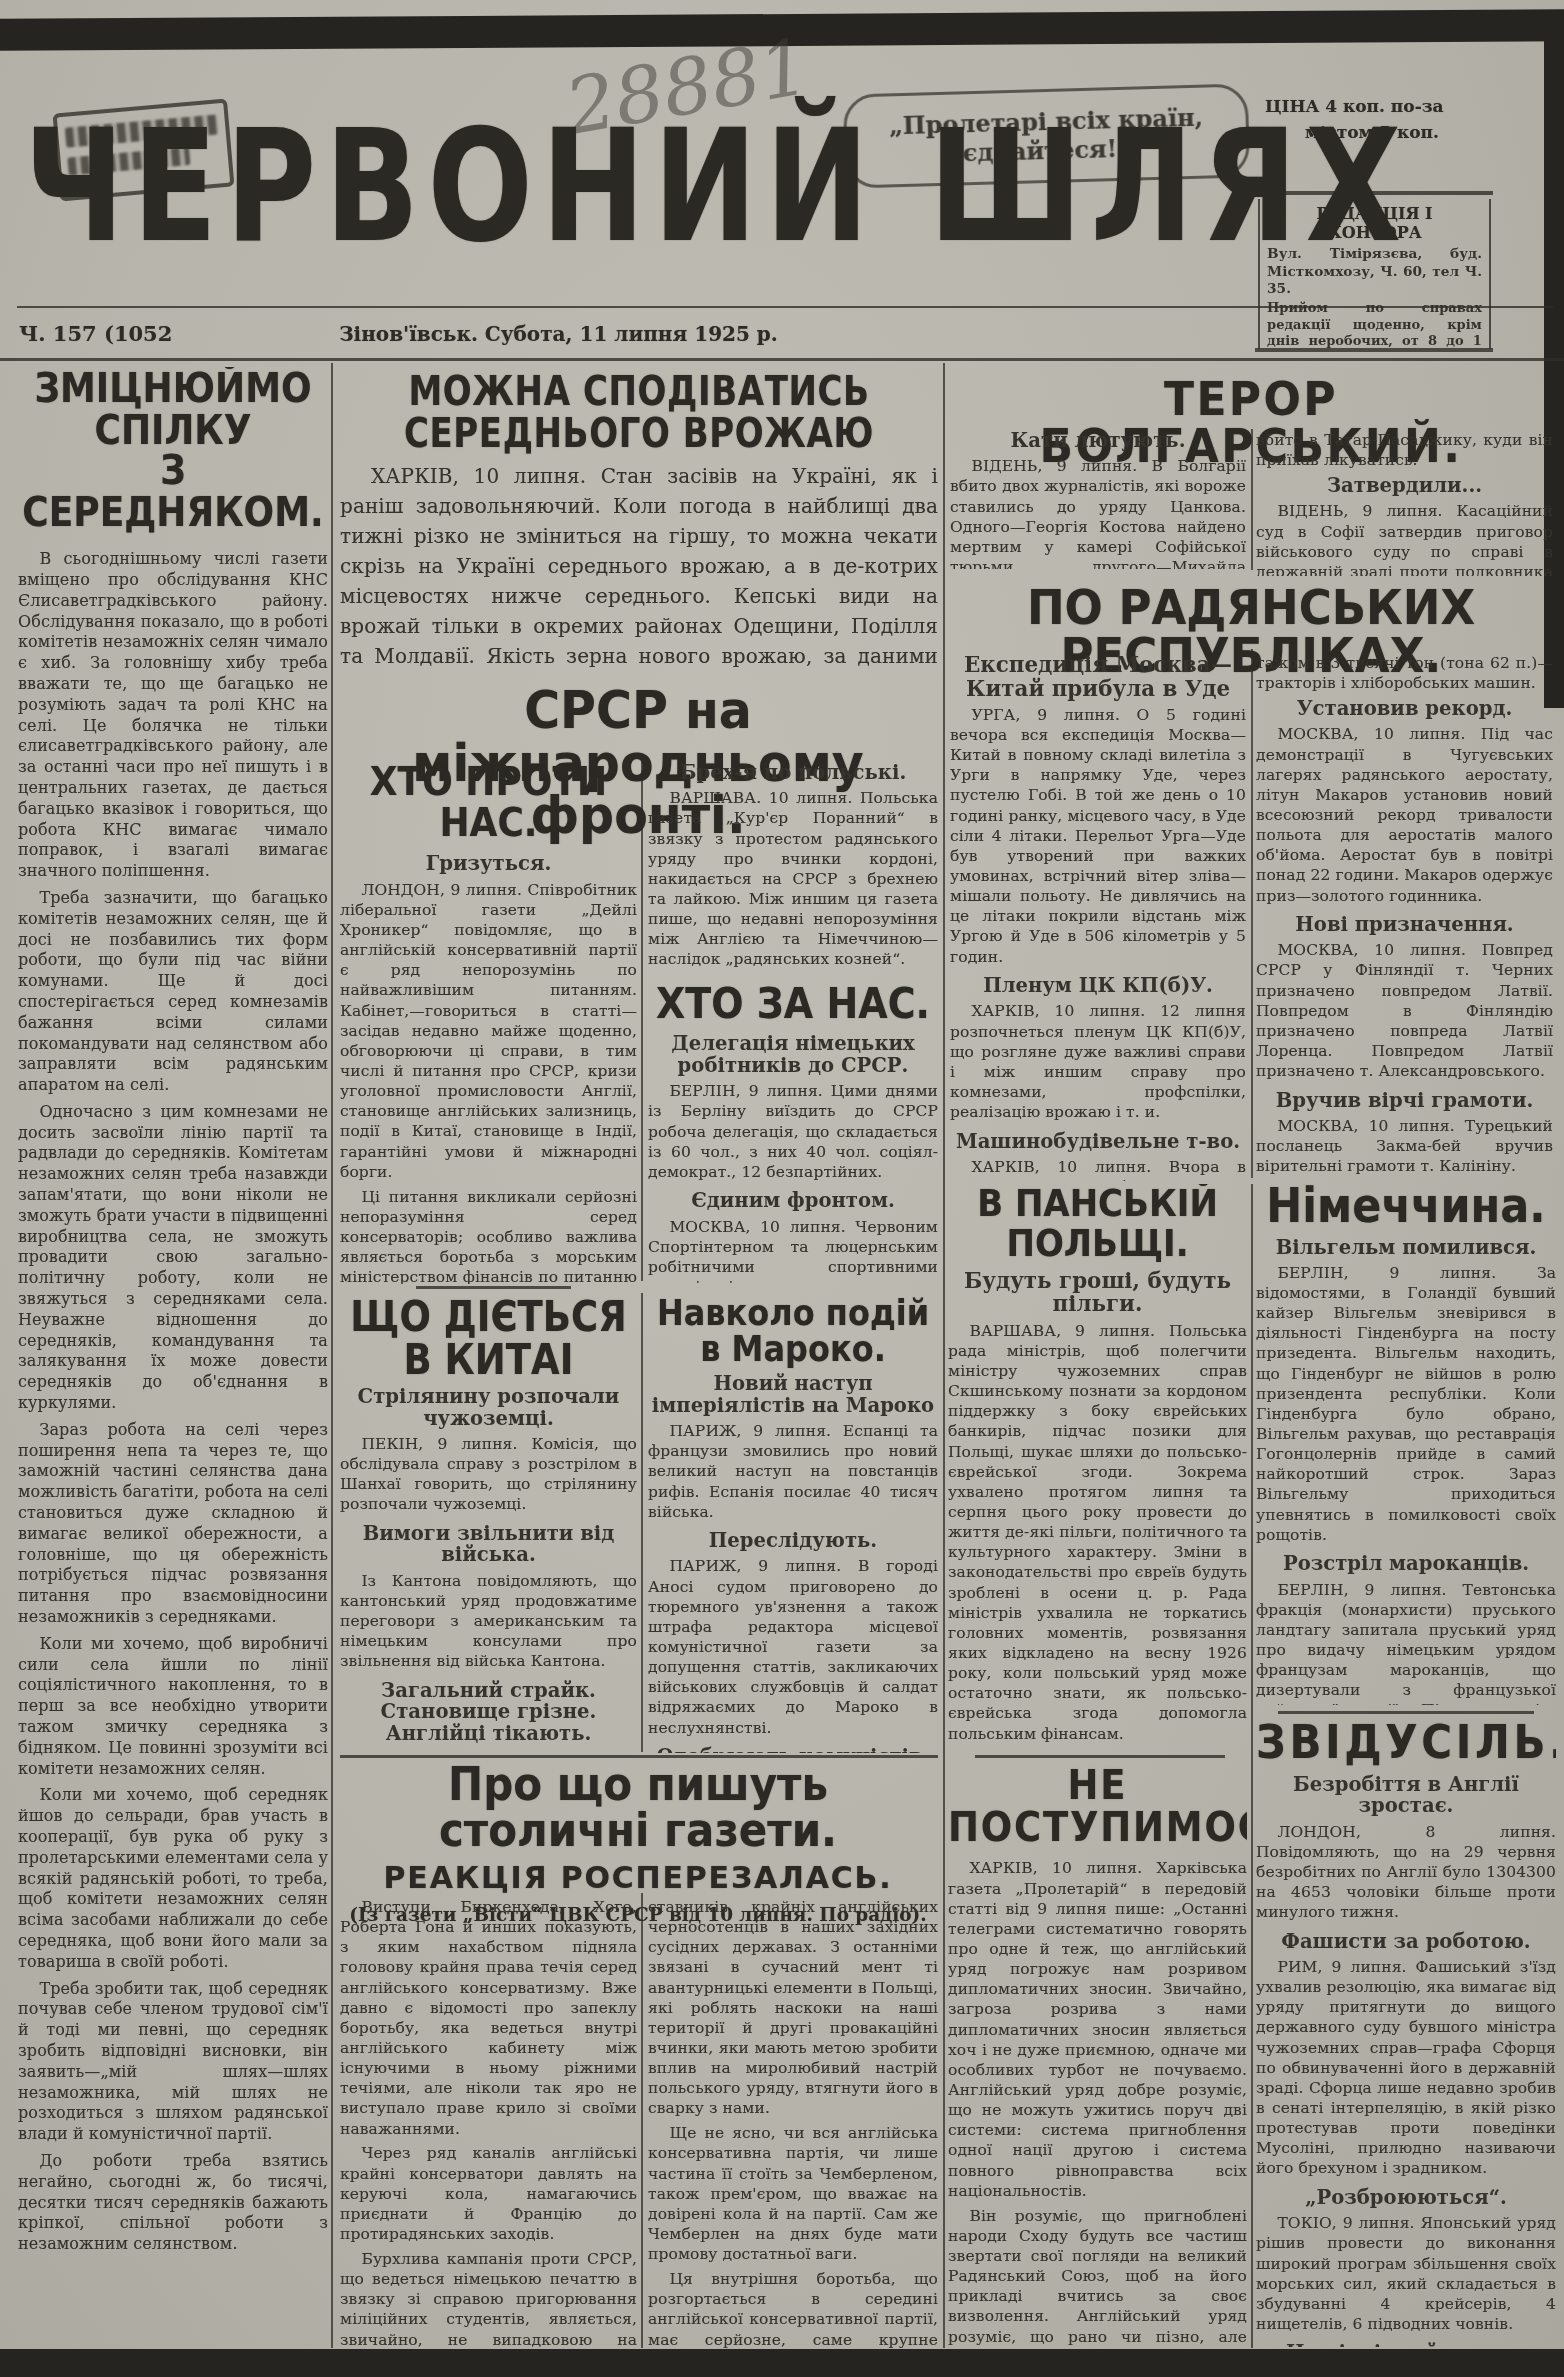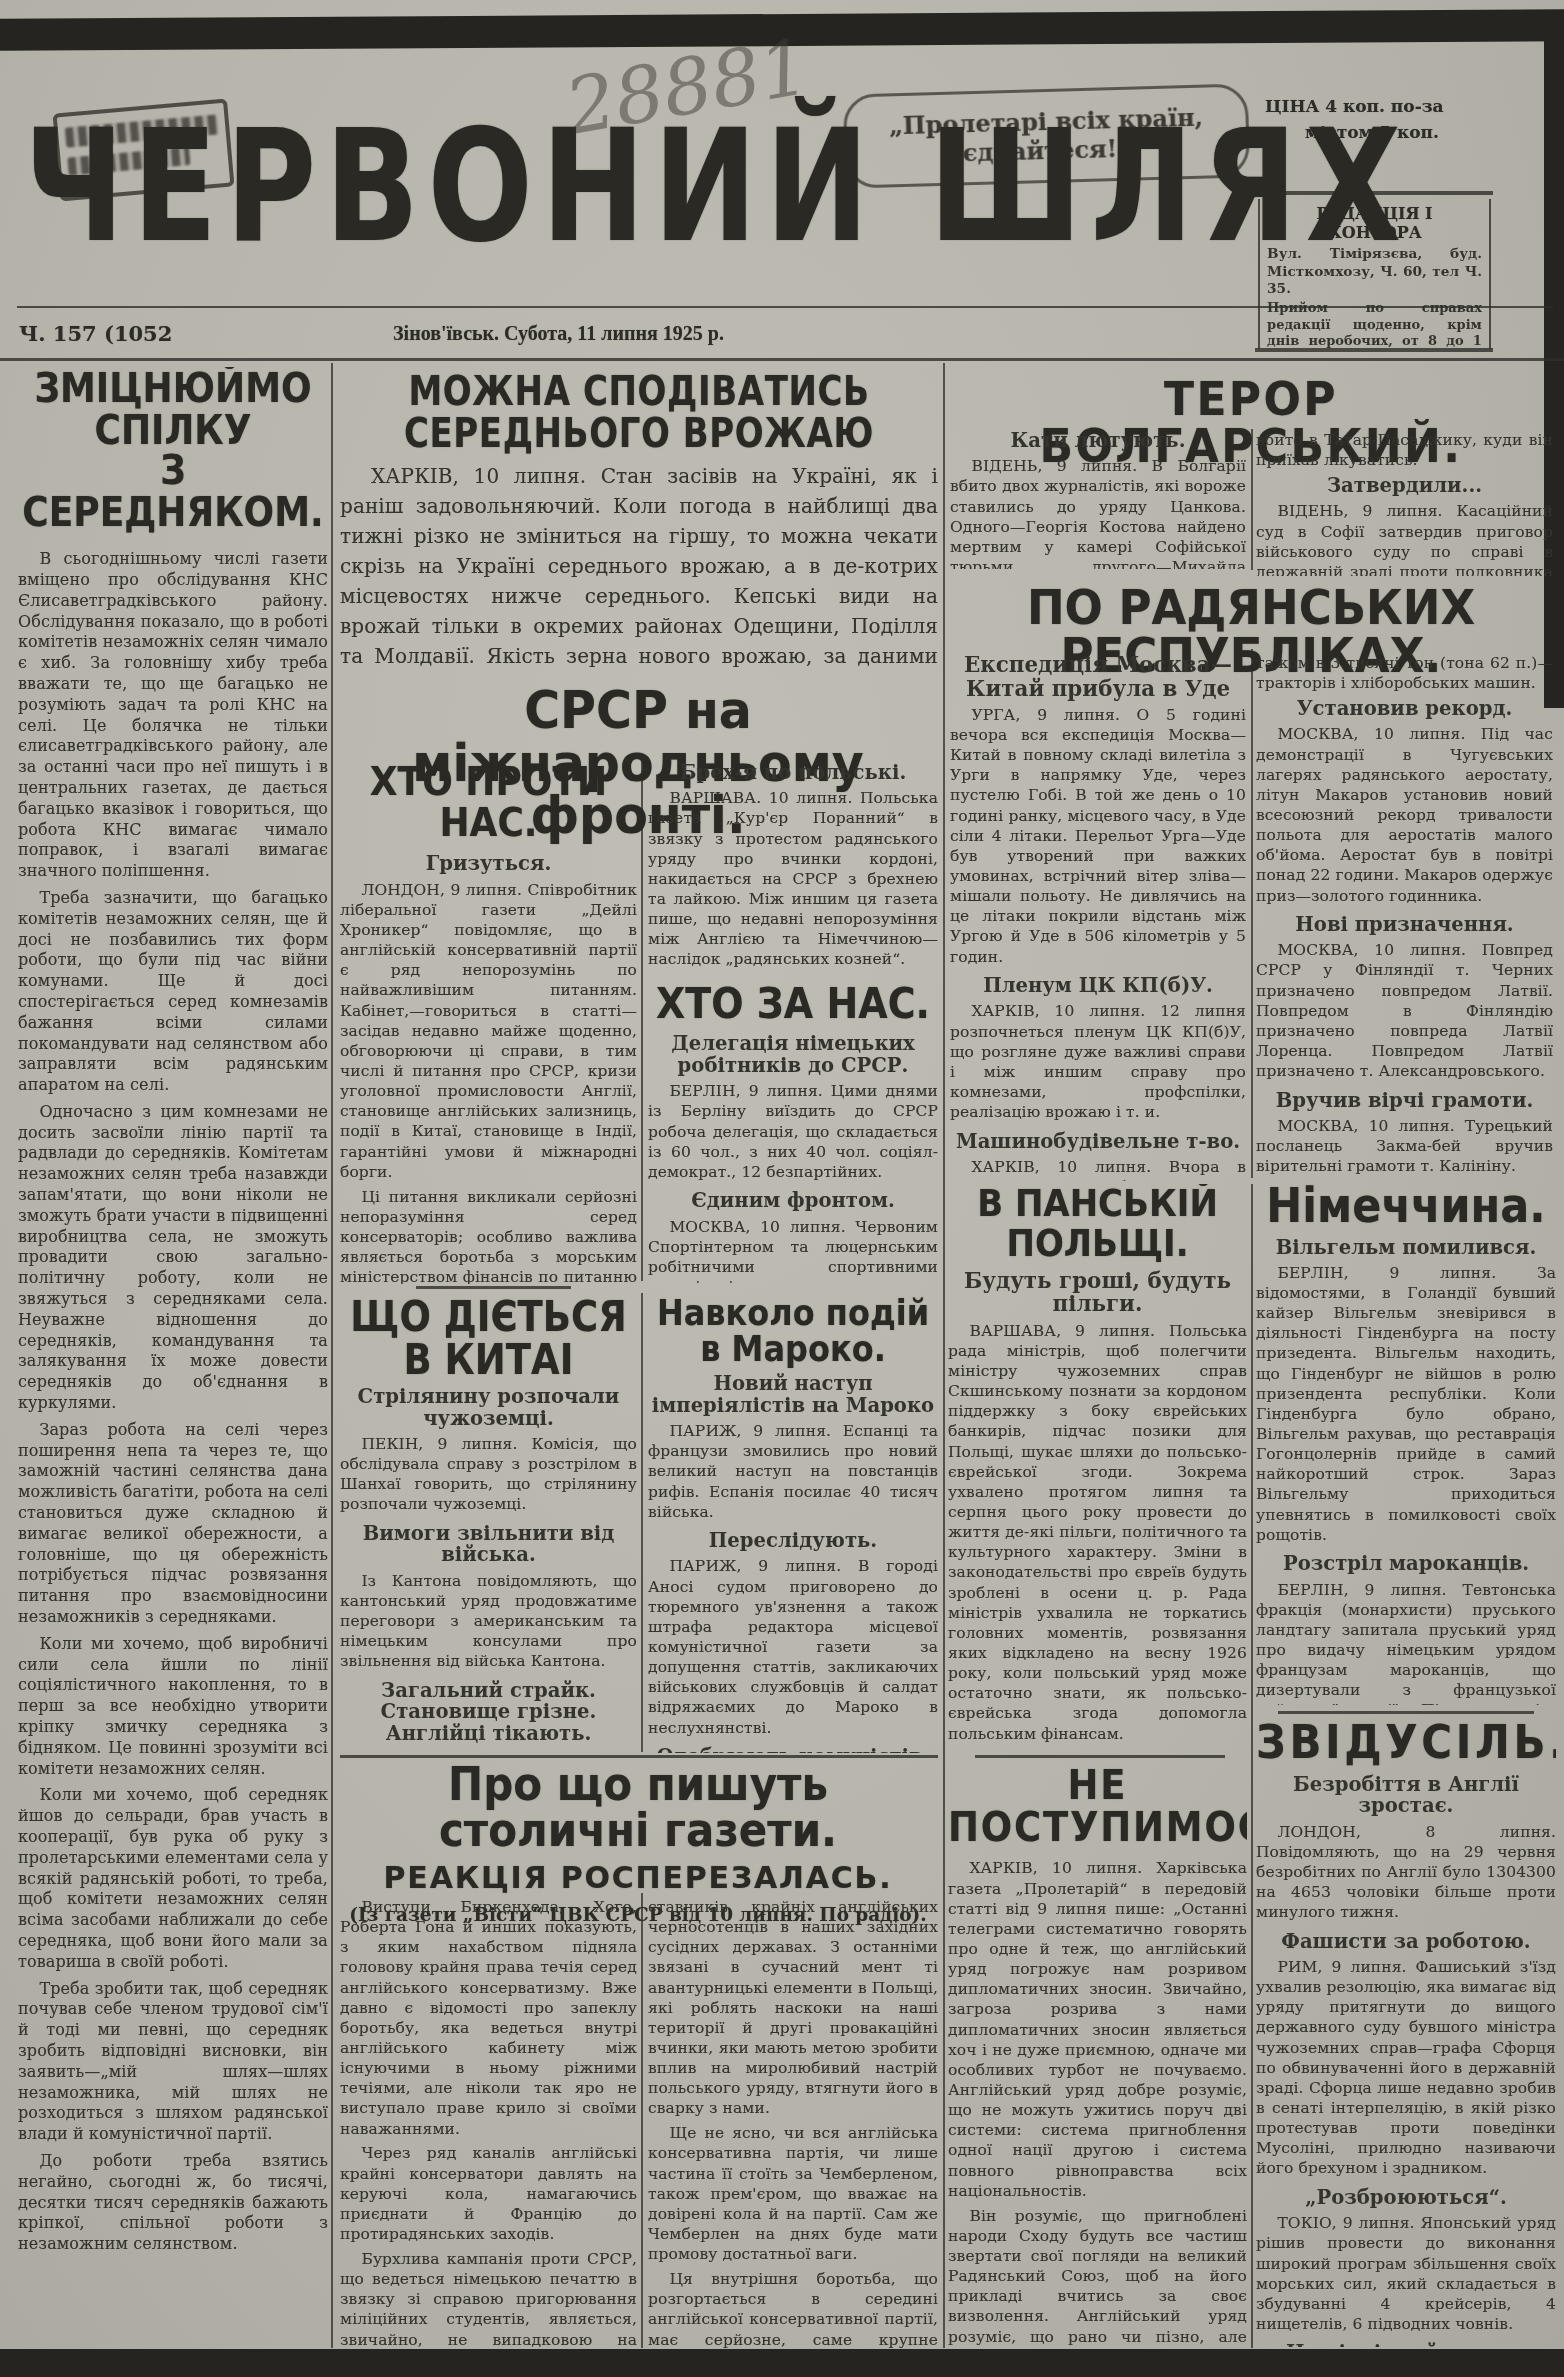--- a/index.html
+++ b/index.html
@@ -60,42 +60,42 @@
 
   </div>
   <div class="abs hrule" style="left:1255px;top:348px;width:238px;height:3.6px;"></div>
 
   <div class="abs disp" style="left:24px;top:107px;width:1230px;font-size:124px;letter-spacing:8.3px;transform:scaleY(1.25);transform-origin:top;white-space:nowrap;">ЧЕРВОНИЙ ШЛЯХ</div>
 
 
   <div class="abs hrule" style="left:16.6px;top:306px;width:1536px;"></div>
 
   <div class="abs serifhead" style="left:19px;top:321px;width:190px;text-align:left;font-size:21px;">Ч. 157 (1052</div>
-  <div class="abs serifhead" style="left:321px;top:322px;width:475px;font-size:20px;font-family:Liberation Serif, serif;">Зінов'ївськ. Субота, 11 липня 1925 р.</div>
+  <div class="abs serifhead" style="left:321px;top:322px;width:475px;font-size:20px;">Зінов'ївськ. Субота, 11 липня 1925 р.</div>
 
   <div class="abs hrule" style="left:0;top:358px;width:1564px;height:3px;"></div>
 
   <div class="abs vrule" style="left:331px;top:363px;height:1985px;"></div>
   <div class="abs vrule" style="left:641px;top:758px;height:523px;"></div>
   <div class="abs vrule" style="left:641px;top:1293px;height:459px;"></div>
   <div class="abs vrule" style="left:641px;top:1893px;height:455px;"></div>
   <div class="abs vrule" style="left:943px;top:363px;height:1985px;"></div>
   <div class="abs vrule" style="left:1251px;top:429px;height:141px;"></div>
   <div class="abs vrule" style="left:1251px;top:649px;height:529px;"></div>
   <div class="abs vrule" style="left:1251px;top:1184px;height:1164px;"></div>
 
   <div class="abs clip" style="left:18px;top:367px;width:310px;height:1980px;">
     <div class="disp" style="font-size:36px;transform:scaleY(1.15);transform-origin:top;">ЗМІЦНЮЙМО СПІЛКУ</div>
     <div class="disp" style="font-size:36px;transform:scaleY(1.15);transform-origin:top;margin-top:8.3px;">З СЕРЕДНЯКОМ.</div>
     <div class="bodytext" style="margin-top:27px;">
       <p style="margin-bottom:6px;">В сьогоднішньому числі газети вміщено про обслідування КНС Єлисаветградківського району. Обслідування показало, що в роботі комітетів незаможніх селян чимало є хиб. За головнішу хибу треба вважати те, що ще багацько не розуміють задач та ролі КНС на селі. Це болячка не тільки єлисаветградківського району, але за останні часи про неї пишуть і в центральних газетах, де дається багацько вказівок і говориться, що робота КНС вимагає чимало поправок, і взагалі вимагає значного поліпшення.</p>
       <p style="margin-bottom:6px;">Треба зазначити, що багацько комітетів незаможних селян, ще й досі не позбавились тих форм роботи, що були під час війни комунами. Ще й досі спостерігається серед комнезамів бажання всіми силами покомандувати над селянством або заправляти всім радянським апаратом на селі.</p>
       <p style="margin-bottom:6px;">Одночасно з цим комнезами не досить засвоїли лінію партії та радвлади до середняків. Комітетам незаможних селян треба назавжди запам'ятати, що вони ніколи не зможуть брати участи в підвищенні виробництва села, не зможуть провадити свою загально-політичну роботу, коли не звяжуться з середняками села. Неуважне відношення до середняків, командування та залякування їх може довести середняків до об'єднання в куркулями.</p>
       <p style="margin-bottom:6px;">Зараз робота на селі через поширення непа та через те, що заможній частині селянства дана можливість багатіти, робота на селі становиться дуже складною й вимагає великої обережности, а головніше, що ця обережність потрібується підчас розвязання питання про взаємовідносини незаможників з середняками.</p>
-      <p style="margin-bottom:6px;">Коли ми хочемо, щоб виробничі сили села йшли по лінії соціялістичного накоплення, то в перш за все необхідно утворити кріпку змичку середняка з бідняком. Це повинні зрозуміти всі комітети незаможних селян.</p>
+      <p style="margin-bottom:6px;">Коли ми хочемо, щоб виробничі сили села йшли по лінії соціялістичного накоплення, то в перш за все необхідно утворити тажом змичку середняка з бідняком. Це повинні зрозуміти всі комітети незаможних селян.</p>
       <p style="margin-bottom:6px;">Коли ми хочемо, щоб середняк йшов до сельради, брав участь в кооперації, був рука об руку з пролетарськими елементами села у всякій радянській роботі, то треба, щоб комітети незаможних селян всіма засобами наближали до себе середняка, щоб вони його мали за товариша в своїй роботі.</p>
       <p style="margin-bottom:6px;">Треба зробити так, щоб середняк почував себе членом трудової сім'ї й тоді ми певні, що середняк зробить відповідні висновки, він заявить—„мій шлях—шлях незаможника, мій шлях не розходиться з шляхом радянської влади й комуністичної партії.</p>
       <p>До роботи треба взятись негайно, сьогодні ж, бо тисячі, десятки тисяч середняків бажають кріпкої, спільної роботи з незаможним селянством.</p>
     </div>
   </div>
 
   <div class="abs clip" style="left:340px;top:370px;width:598px;height:303px;">
     <div class="disp" style="font-size:34px;letter-spacing:0.6px;transform:scaleY(1.2);transform-origin:top;">МОЖНА СПОДІВАТИСЬ СЕРЕДНЬОГО ВРОЖАЮ</div>
     <div class="bodytext lead" style="margin-top:21.4px;">
       <p>ХАРКІВ, 10 липня. Стан засівів на Україні, як і раніш задовольняючий. Коли погода в найблищі два тижні різко не зміниться на гіршу, то можна чекати скрізь на Україні середнього врожаю, а в де-котрих місцевостях нижче середнього. Кепські види на врожай тільки в окремих районах Одещини, Поділля та Молдавії. Якість зерна нового врожаю, за даними державної хліб-інспекції, значно вища вторичні. Дощі, що випадають затримують уборку хліба в південних районах України і можуть кепсько відбитись на якості зерна. Загальна площа засівів ярих і озимих культур в порівненні до торішньої побільшилась на 604 тисячі десятин. Значно побільшилась площа пізніх ярих культур.</p>

